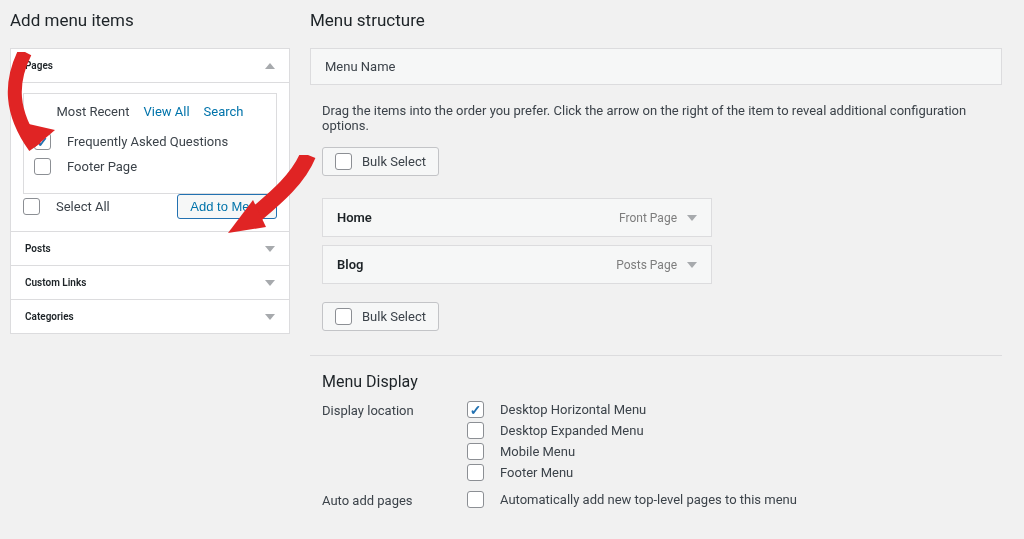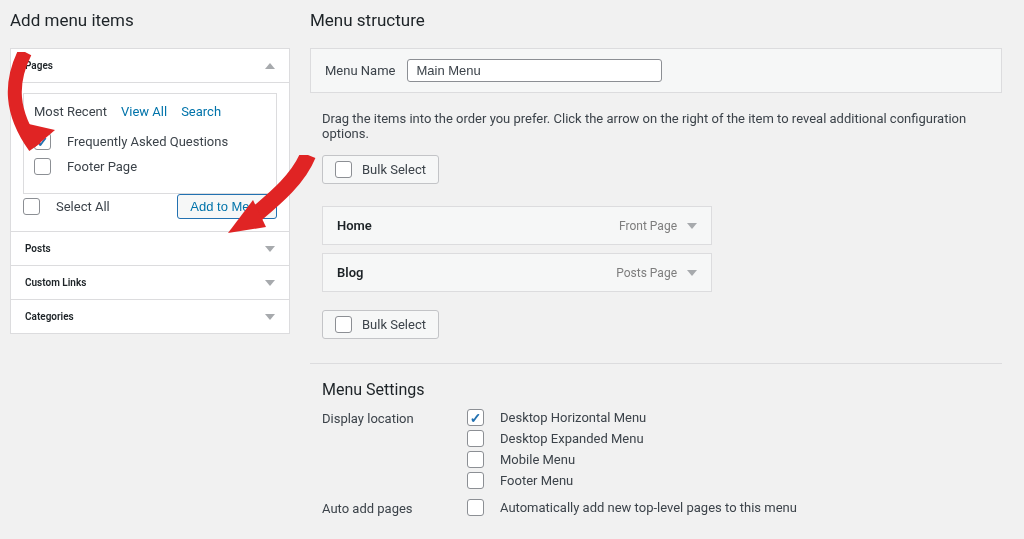--- a/index.html
+++ b/index.html
@@ -56,21 +56,21 @@
 
   .acc-body {
     padding: 10px 12px 12px;
     border-top: 1px solid #dcdcde;
   }
 
   .pages-tabs {
     border: 1px solid #dcdcde;
     padding: 10px 10px;
   }
-  .tabs-row { display: flex; gap: 14px; margin-bottom: 14px; font-size: 13px; }
+  .tabs-row { display: flex; gap: 14px; margin-bottom: 14px; font-size: 13px; justify-content: center; }
   .tabs-row span { color: #0073aa; cursor: pointer; }
   .tabs-row span.active { color: #3c434a; cursor: default; }
 
   .chk-row {
     display: flex;
     align-items: center;
     gap: 16px;
     margin-bottom: 8px;
     font-size: 13px;
     color: #3c434a;
@@ -245,21 +245,20 @@
         <span class="acc-caret down"></span>
       </div>
     </div>
   </div>
 
   <div class="col-right">
     <h2>Menu structure</h2>
 
     <div class="mn-row">
       <span class="mn-label">Menu Name</span>
-      <input type="text" value="Main Menu" style="">
     </div>
 
     <div class="instructions">Drag the items into the order you prefer. Click the arrow on the right of the item to reveal additional configuration options.</div>
 
     <div class="struct-block">
       <div class="bulk-wrap">
         <input type="checkbox" style="">
         <span>Bulk Select</span>
       </div>
 
@@ -284,21 +283,21 @@
       <div style="height:10px"></div>
 
       <div class="bulk-wrap">
         <input type="checkbox" style="">
         <span>Bulk Select</span>
       </div>
     </div>
 
     <hr class="divider">
 
-    <h3>Menu Settings</h3>
+    <h3>Menu Display</h3>
 
     <div class="settings-row">
       <div class="sr-label">Display location</div>
       <div class="sr-opts">
         <label class="chk-row">
           <input type="checkbox" checked="" style="">
           <span>Desktop Horizontal Menu</span>
         </label>
         <label class="chk-row">
           <input type="checkbox" style="">

